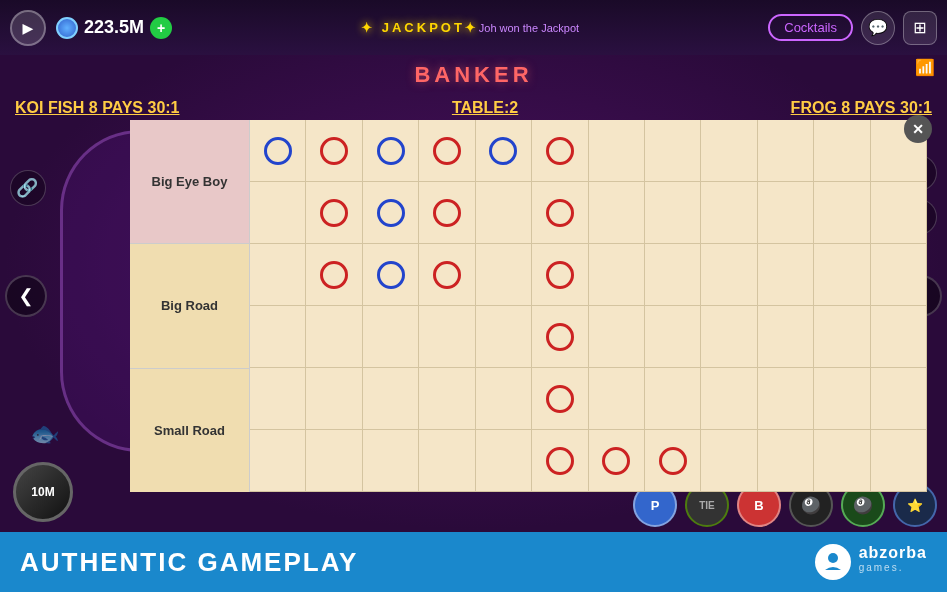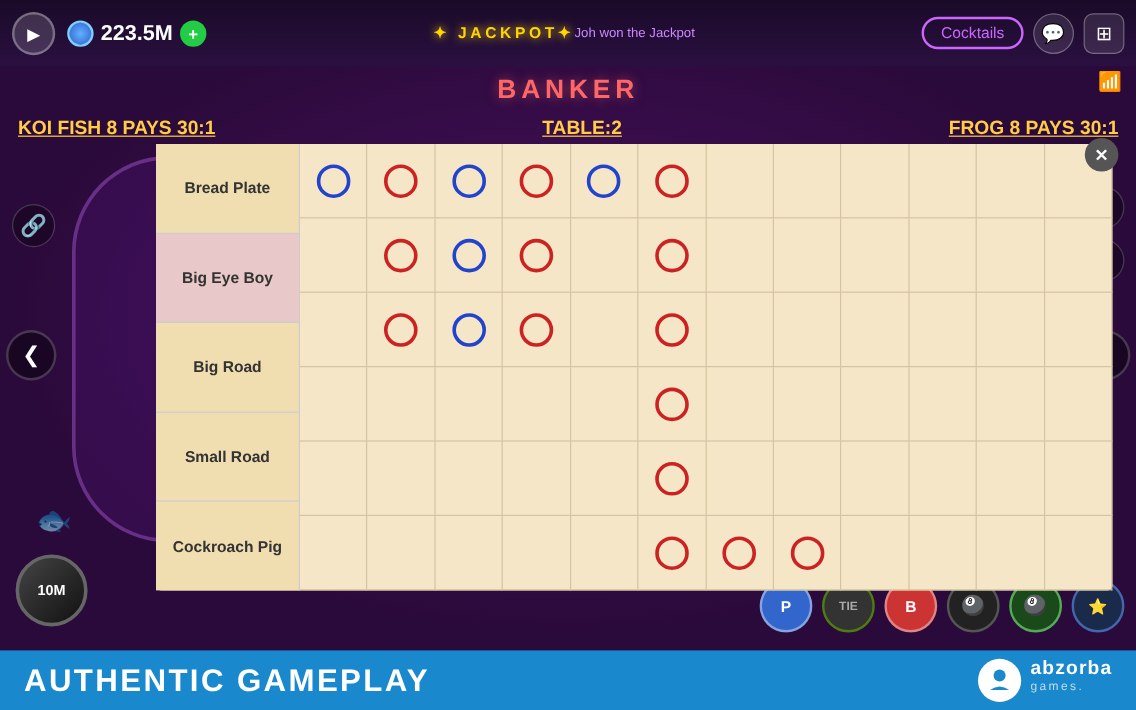--- a/index.html
+++ b/index.html
@@ -340,21 +340,21 @@
     }
 
     .btn-p { background: #3366cc; color: white; }
     .btn-tie { background: #333; color: #aaa; font-size: 10px; border: 2px solid #4d7c0f; }
     .btn-b { background: #cc3333; color: white; }
 
     
     .bottom-bar {
       position: absolute;
       bottom: 0; left: 0; right: 0;
-      height: 50px;
+      height: 60px;
       background: #1a88cc;
       display: flex;
       align-items: center;
       padding: 0 20px;
       z-index: 30;
     }
 
     .authentic-text {
       color: white;
       font-size: 26px;
@@ -516,34 +516,28 @@
   <div style="width:36px;height:36px;border-radius:50%;background:rgba(0,0,0,0.3);border:1px solid rgba(255,255,255,0.2);display:flex;align-items:center;justify-content:center;color:#aaffaa;font-size:18px;cursor:pointer;">🔗</div>
 </div>
 
 <div class="close-btn">
   <span>✕</span>
 </div>
 
 <div class="road-panel">
 
   <div class="road-labels">
-    <div class="road-label-item">
-      <span>Bread Plate</span>
-    </div>
     <div class="road-label-item active">
       <span>Big Eye Boy</span>
     </div>
     <div class="road-label-item">
       <span>Big Road</span>
     </div>
     <div class="road-label-item">
       <span>Small Road</span>
-    </div>
-    <div class="road-label-item">
-      <span>Cockroach Pig</span>
     </div>
   </div>
 
   <div id="road-grid-container" class="road-grid">
 
   <div class="grid-cell">
         <div class="circle-blue"></div>
       </div>
       <div class="grid-cell">
         <div class="circle-red"></div>

